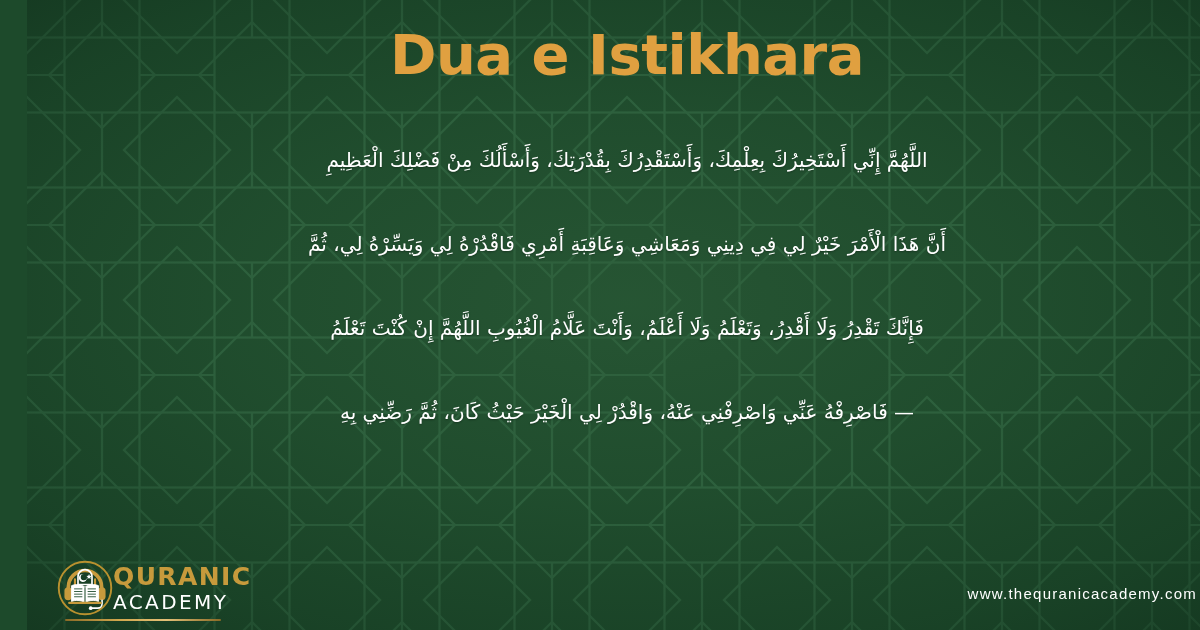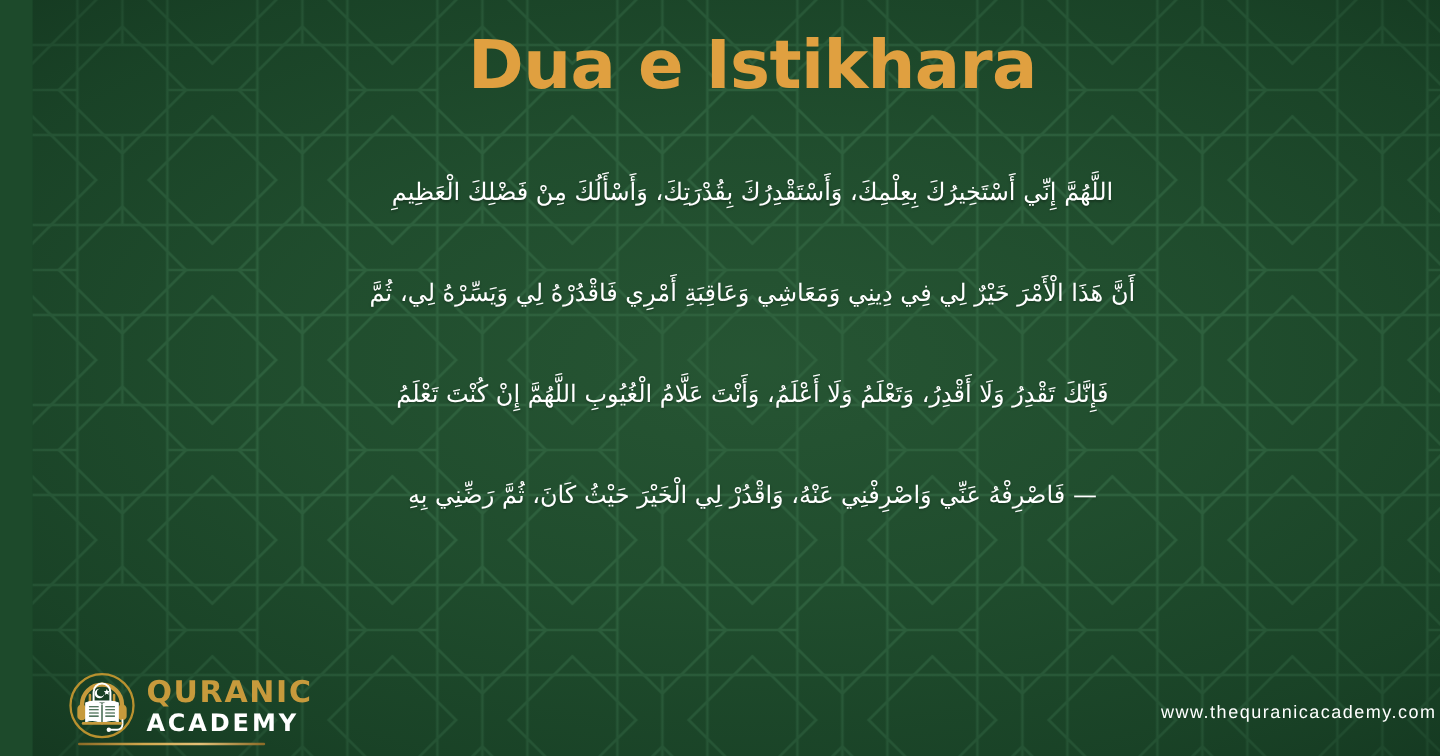--- a/index.html
+++ b/index.html
@@ -96,37 +96,36 @@
     width:100%;
     height:96px;
   }
 
   .logo {
     position:absolute;
     left:30px;
     bottom:14px;
     display:flex;
     align-items:center;
-    gap:9px;
   }
   .logo-mark { width:56px; height:56px; flex:0 0 56px; }
   .logo-mark svg { display:block; width:56px; height:56px; }
 
   .logo-words { display:flex; flex-direction:column; line-height:1; }
   .logo-top {
     color:#c79a3c;
     font-size:25px;
     font-weight:bold;
     letter-spacing:1.4px;
     font-family:"DejaVu Sans", sans-serif;
   }
   .logo-bottom {
     color:#ffffff;
     font-size:20px;
-    font-weight:bold;
+    font-weight:normal;
     letter-spacing:2.4px;
     margin-top:3px;
     font-family:"DejaVu Sans", sans-serif;
   }
   .logo-underline {
     position:absolute;
     left:38px;
     bottom:9px;
     width:156px;
     height:2px;

